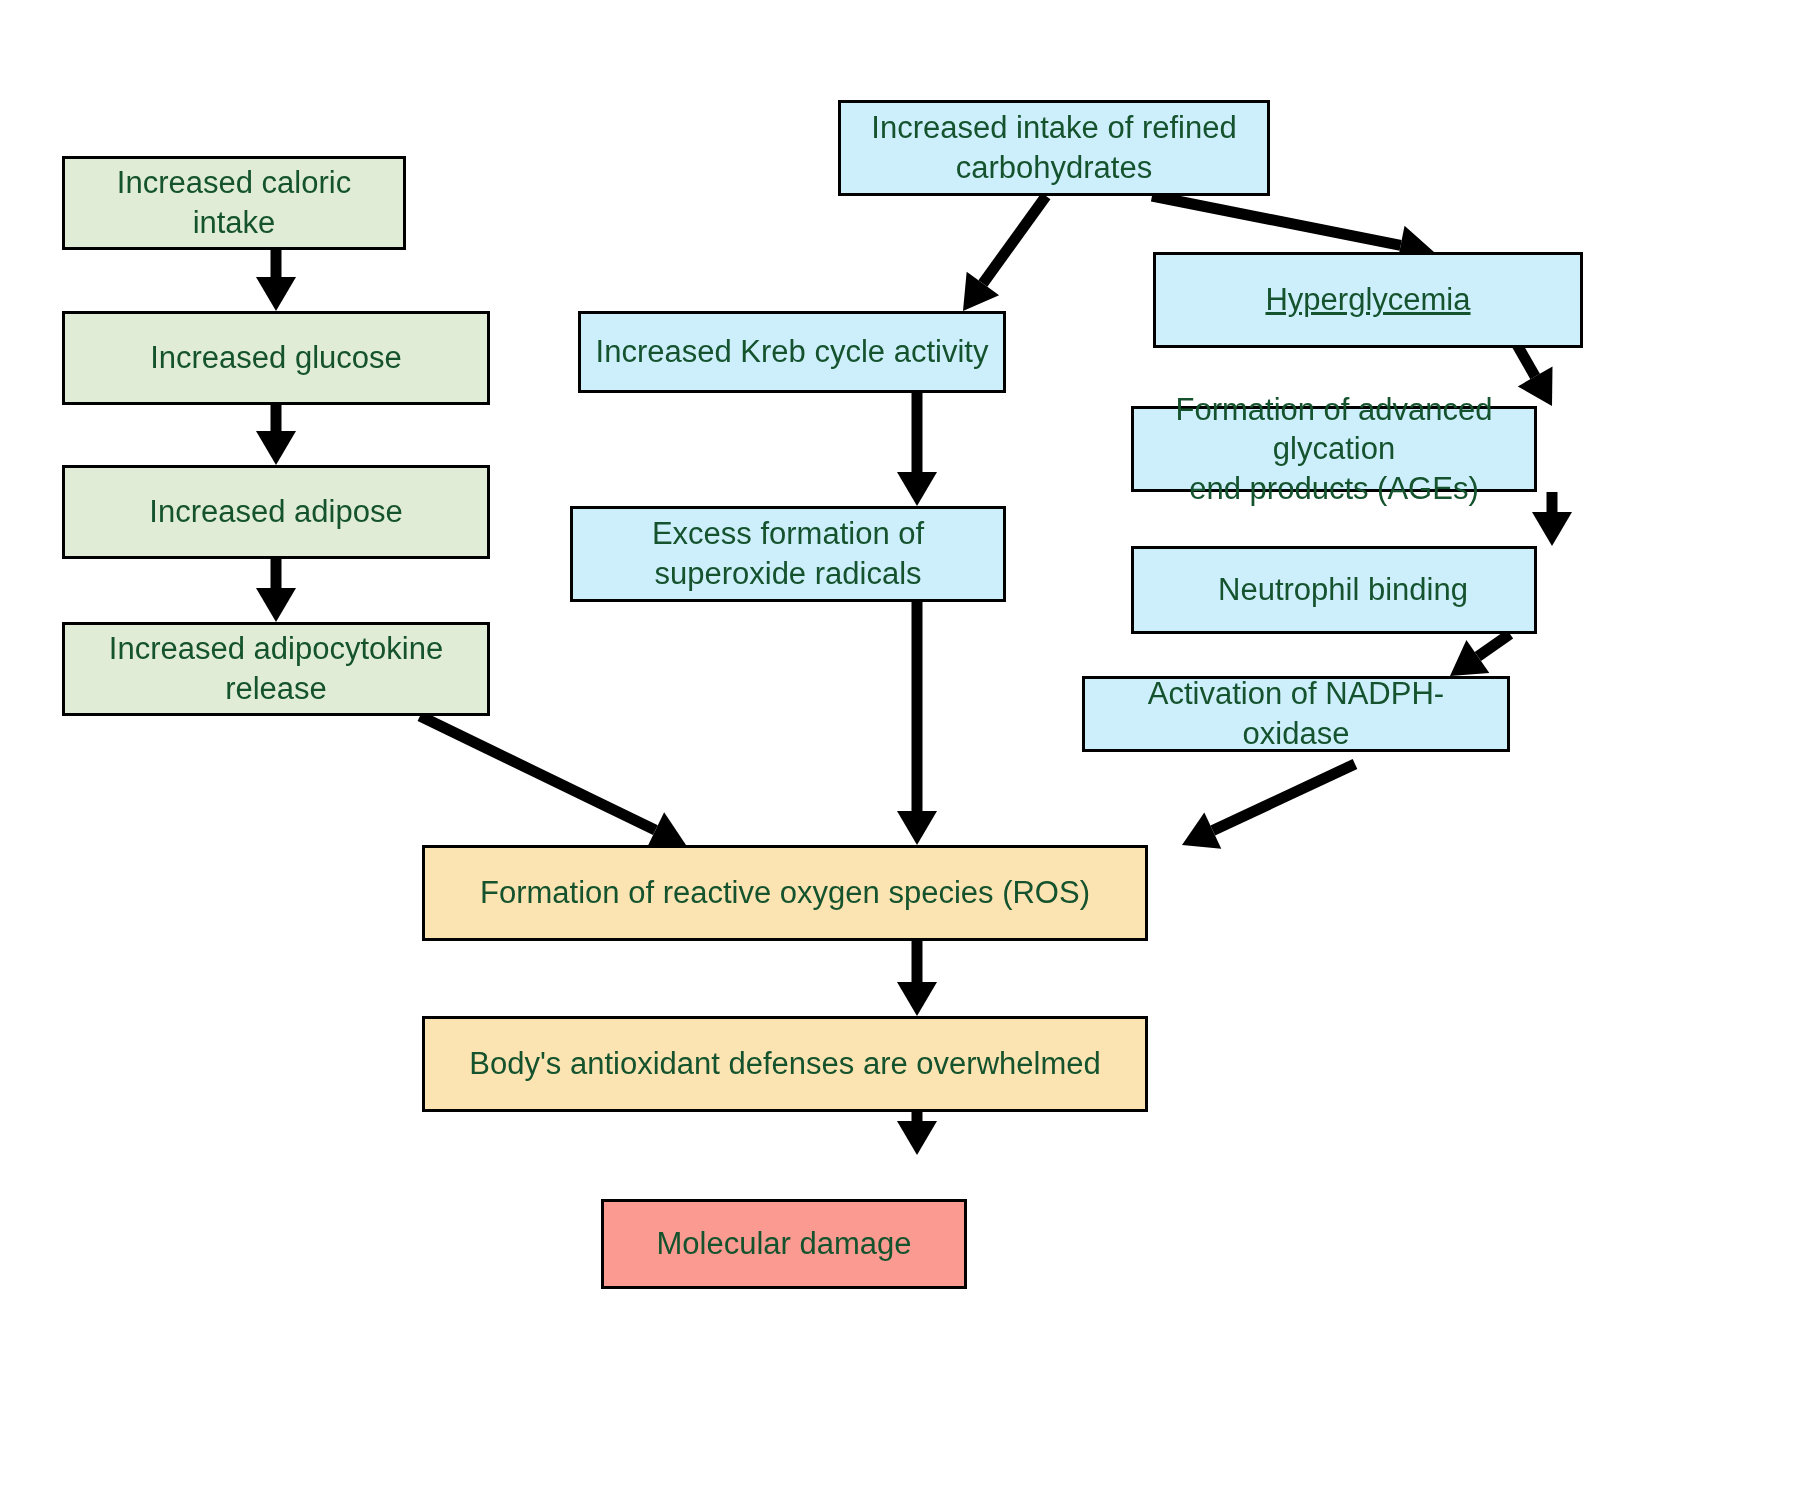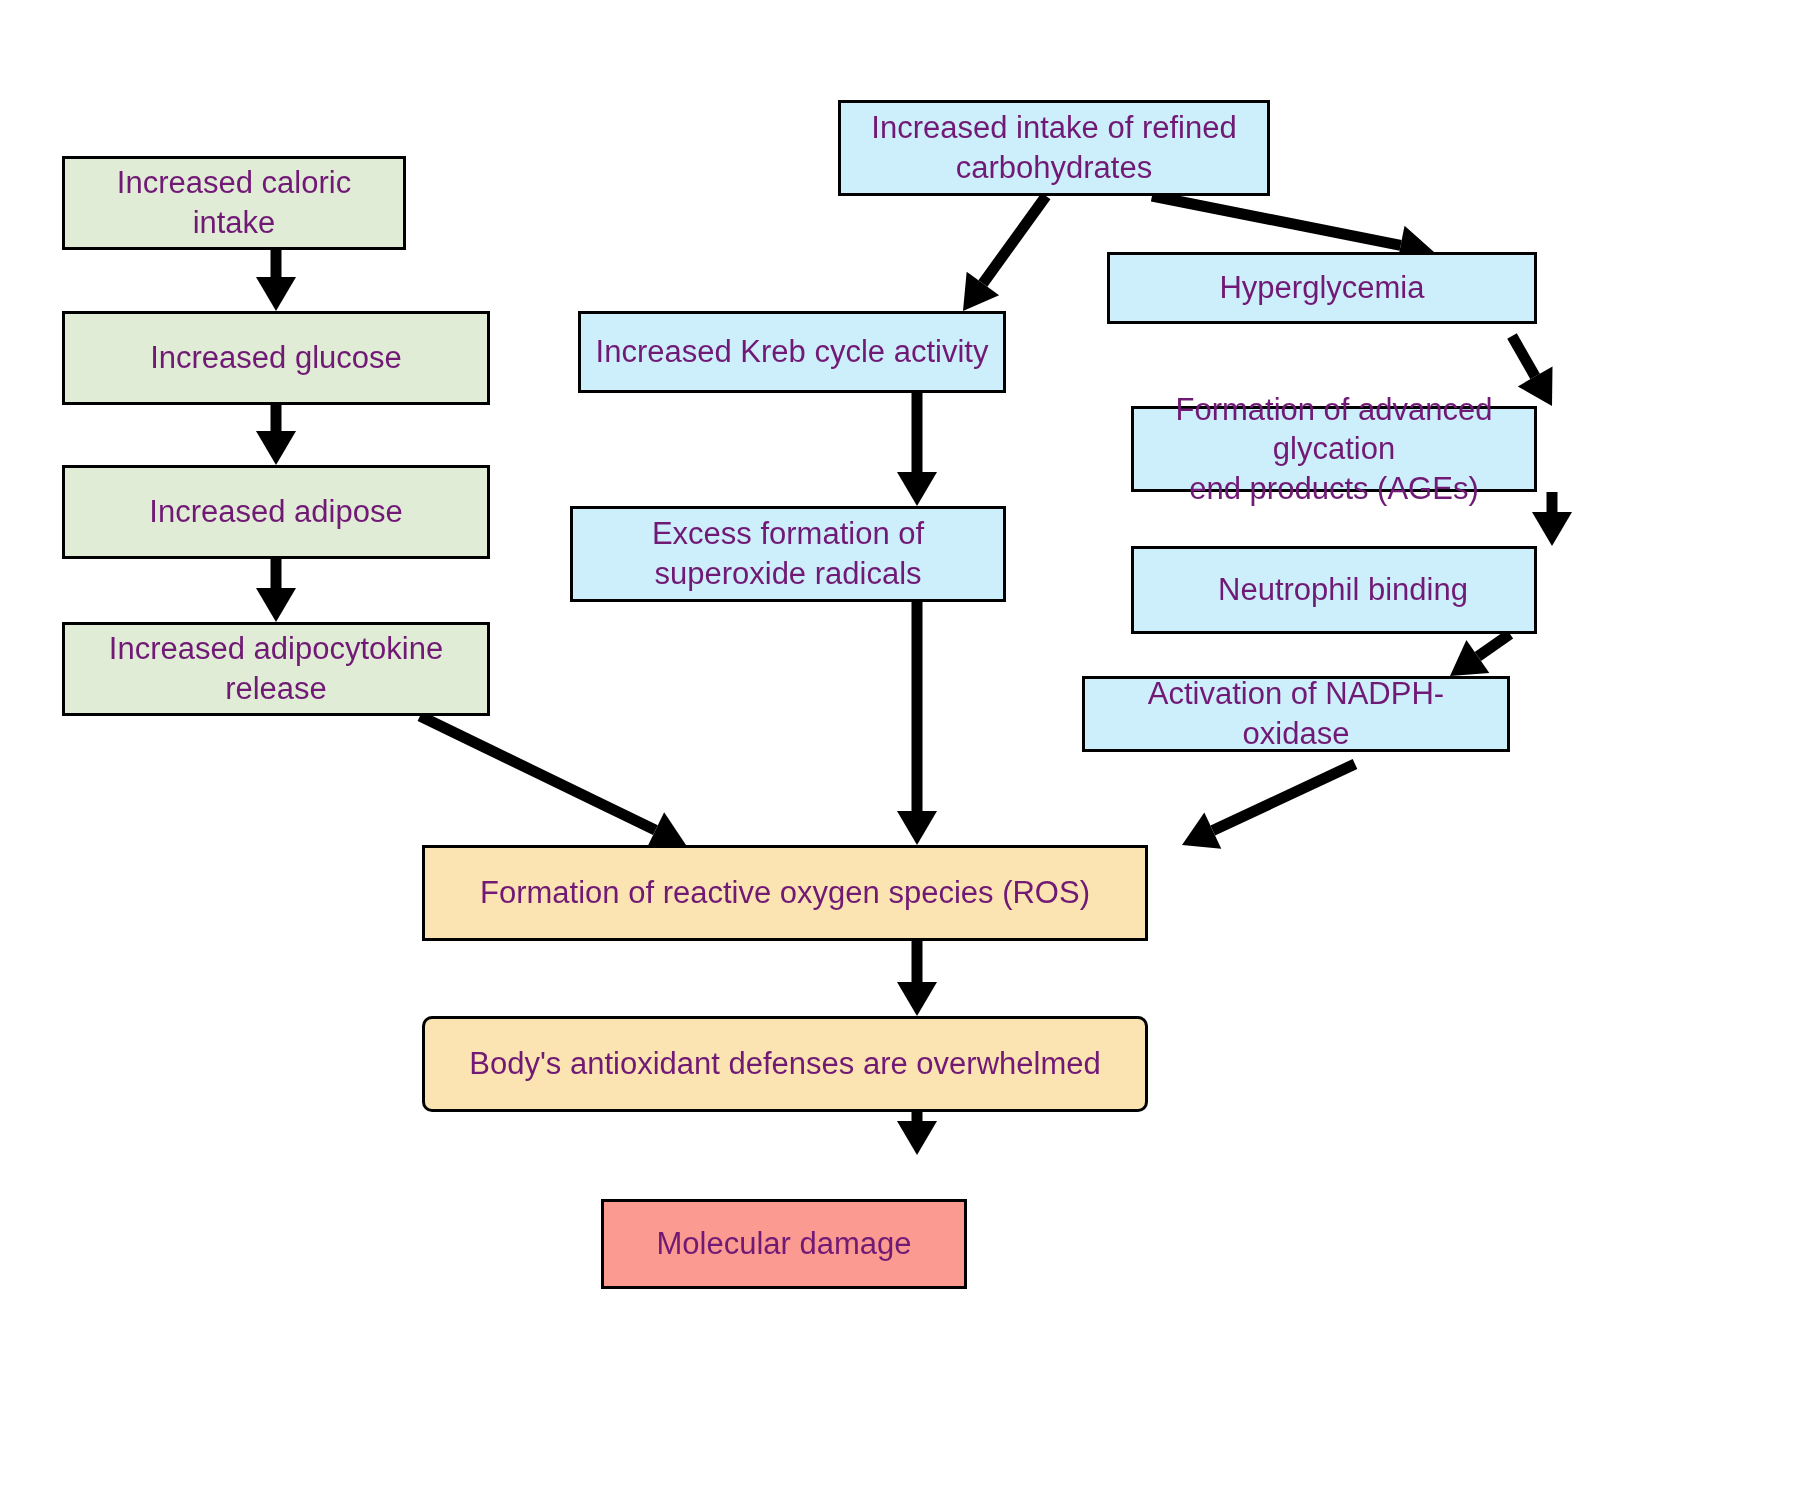--- a/index.html
+++ b/index.html
@@ -28,21 +28,21 @@
   .node {
     position: absolute;
     box-sizing: border-box;
     border: 3px solid #000000;
     display: flex;
     align-items: center;
     justify-content: center;
     text-align: center;
     font-size: 31px;
     line-height: 1.28;
-    color: #701a75;
+    color: #14532d;
     padding: 4px 10px;
     white-space: pre-line;
   }
   .node.green  { background: #e0ecd6; }
   .node.blue   { background: #cdeefb; }
   .node.orange { background: #fce4b2; }
   .node.red    { background: #fb9a91; margin-top: 44px; }
 </style>
 </head>
 <body>
@@ -83,23 +83,23 @@
   <div id="node-layer">
       <div class="node green" style="left: 62px; top: 156px; width: 344px; height: 94px;"><span>Increased caloric intake</span></div>
       <div class="node green" style="left: 62px; top: 311px; width: 428px; height: 94px;"><span>Increased glucose</span></div>
       <div class="node green" style="left: 62px; top: 465px; width: 428px; height: 94px;"><span>Increased adipose</span></div>
       <div class="node green" style="left: 62px; top: 622px; width: 428px; height: 94px;"><span>Increased adipocytokine release</span></div>
       <div class="node blue" style="left: 838px; top: 100px; width: 432px; height: 96px;"><span>Increased intake of refined
 carbohydrates</span></div>
       <div class="node blue" style="left: 578px; top: 311px; width: 428px; height: 82px;"><span>Increased Kreb cycle activity</span></div>
       <div class="node blue" style="left: 570px; top: 506px; width: 436px; height: 96px;"><span>Excess formation of
 superoxide radicals</span></div>
-      <div class="node blue" style="left: 1107px; top: 252px; width: 430px; height: 72px;"><span>Hyperglycemia</span></div>
+      <div class="node blue" style="left: 1153px; top: 252px; width: 430px; height: 96px; text-decoration: underline;"><span>Hyperglycemia</span></div>
       <div class="node blue" style="left: 1131px; top: 406px; width: 406px; height: 86px;"><span>Formation of advanced glycation
 end products (AGEs)</span></div>
       <div class="node blue" style="left: 1131px; top: 546px; width: 406px; height: 88px; padding-left: 28px;"><span>Neutrophil binding</span></div>
       <div class="node blue" style="left: 1082px; top: 676px; width: 428px; height: 76px;"><span>Activation of NADPH-oxidase</span></div>
       <div class="node orange" style="left: 422px; top: 845px; width: 726px; height: 96px;"><span>Formation of reactive oxygen species (ROS)</span></div>
-      <div class="node orange" style="left: 422px; top: 1016px; width: 726px; height: 96px; border-radius: 10px;"><span>Body's antioxidant defenses are overwhelmed</span></div>
+      <div class="node orange" style="left: 422px; top: 1016px; width: 726px; height: 96px;"><span>Body's antioxidant defenses are overwhelmed</span></div>
       <div class="node red" style="left: 601px; top: 1155px; width: 366px; height: 90px;"><span>Molecular damage</span></div>
     </div>
 
 </div>
 
 </body></html>

